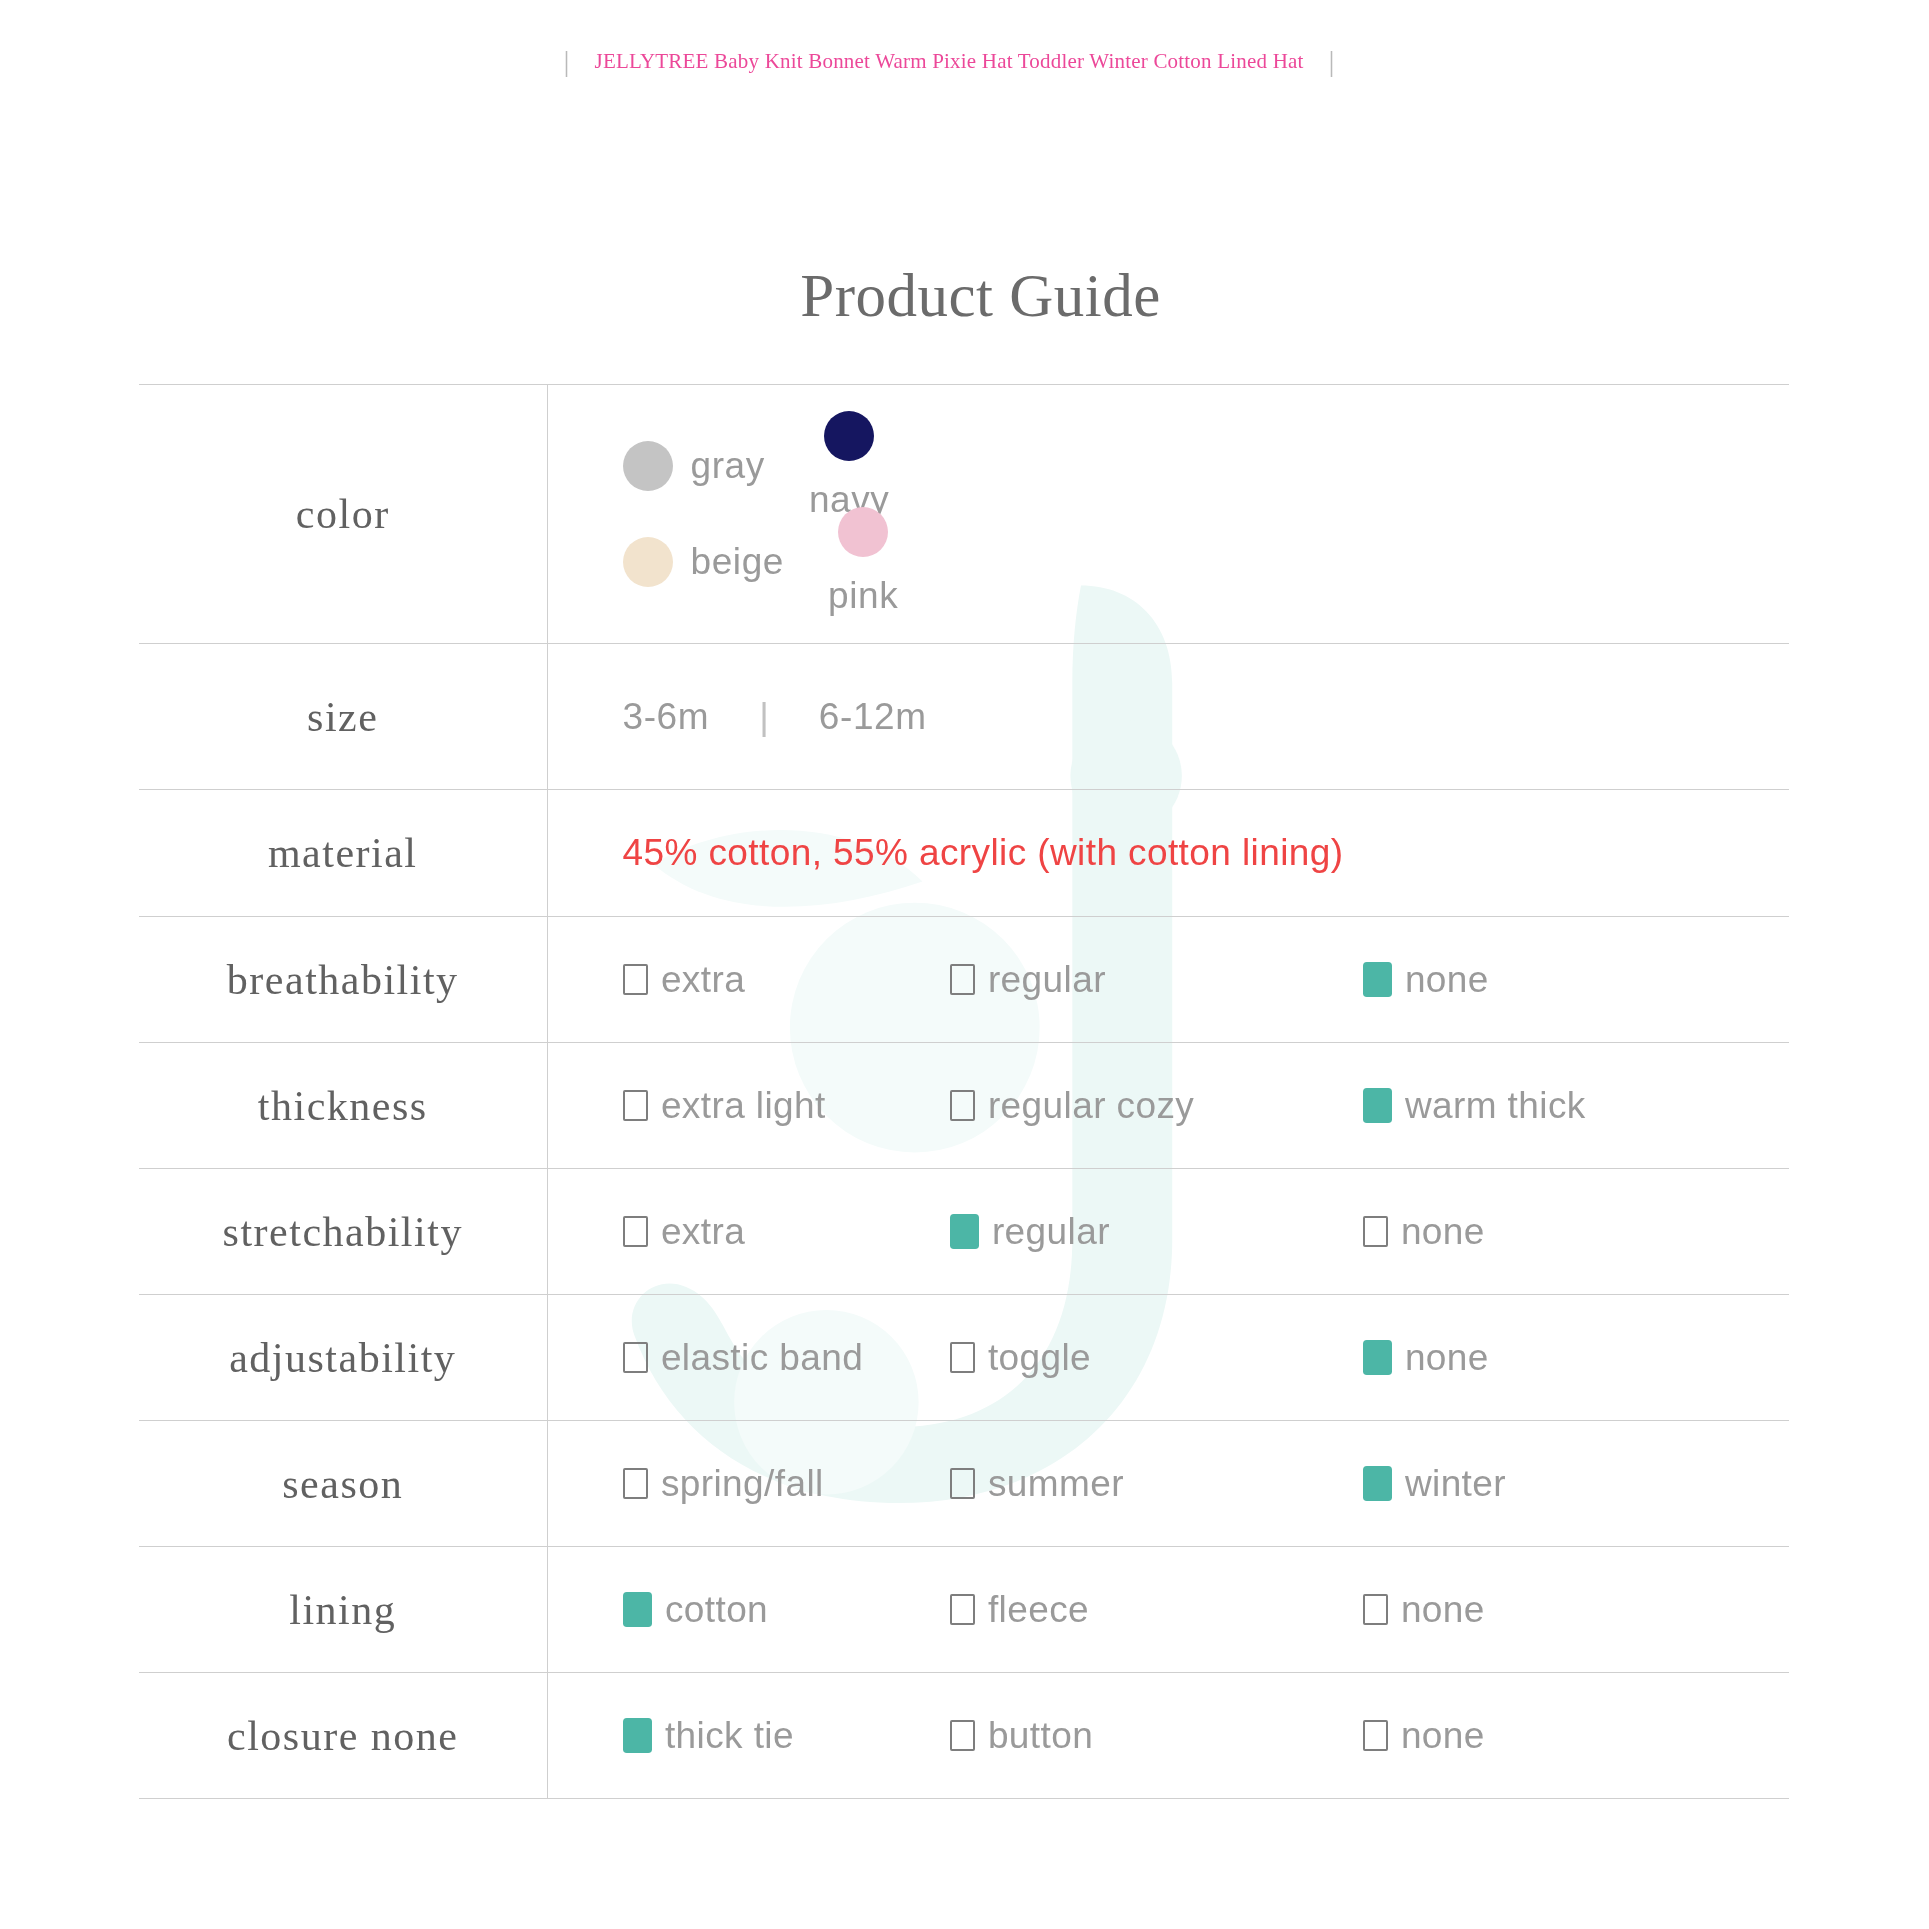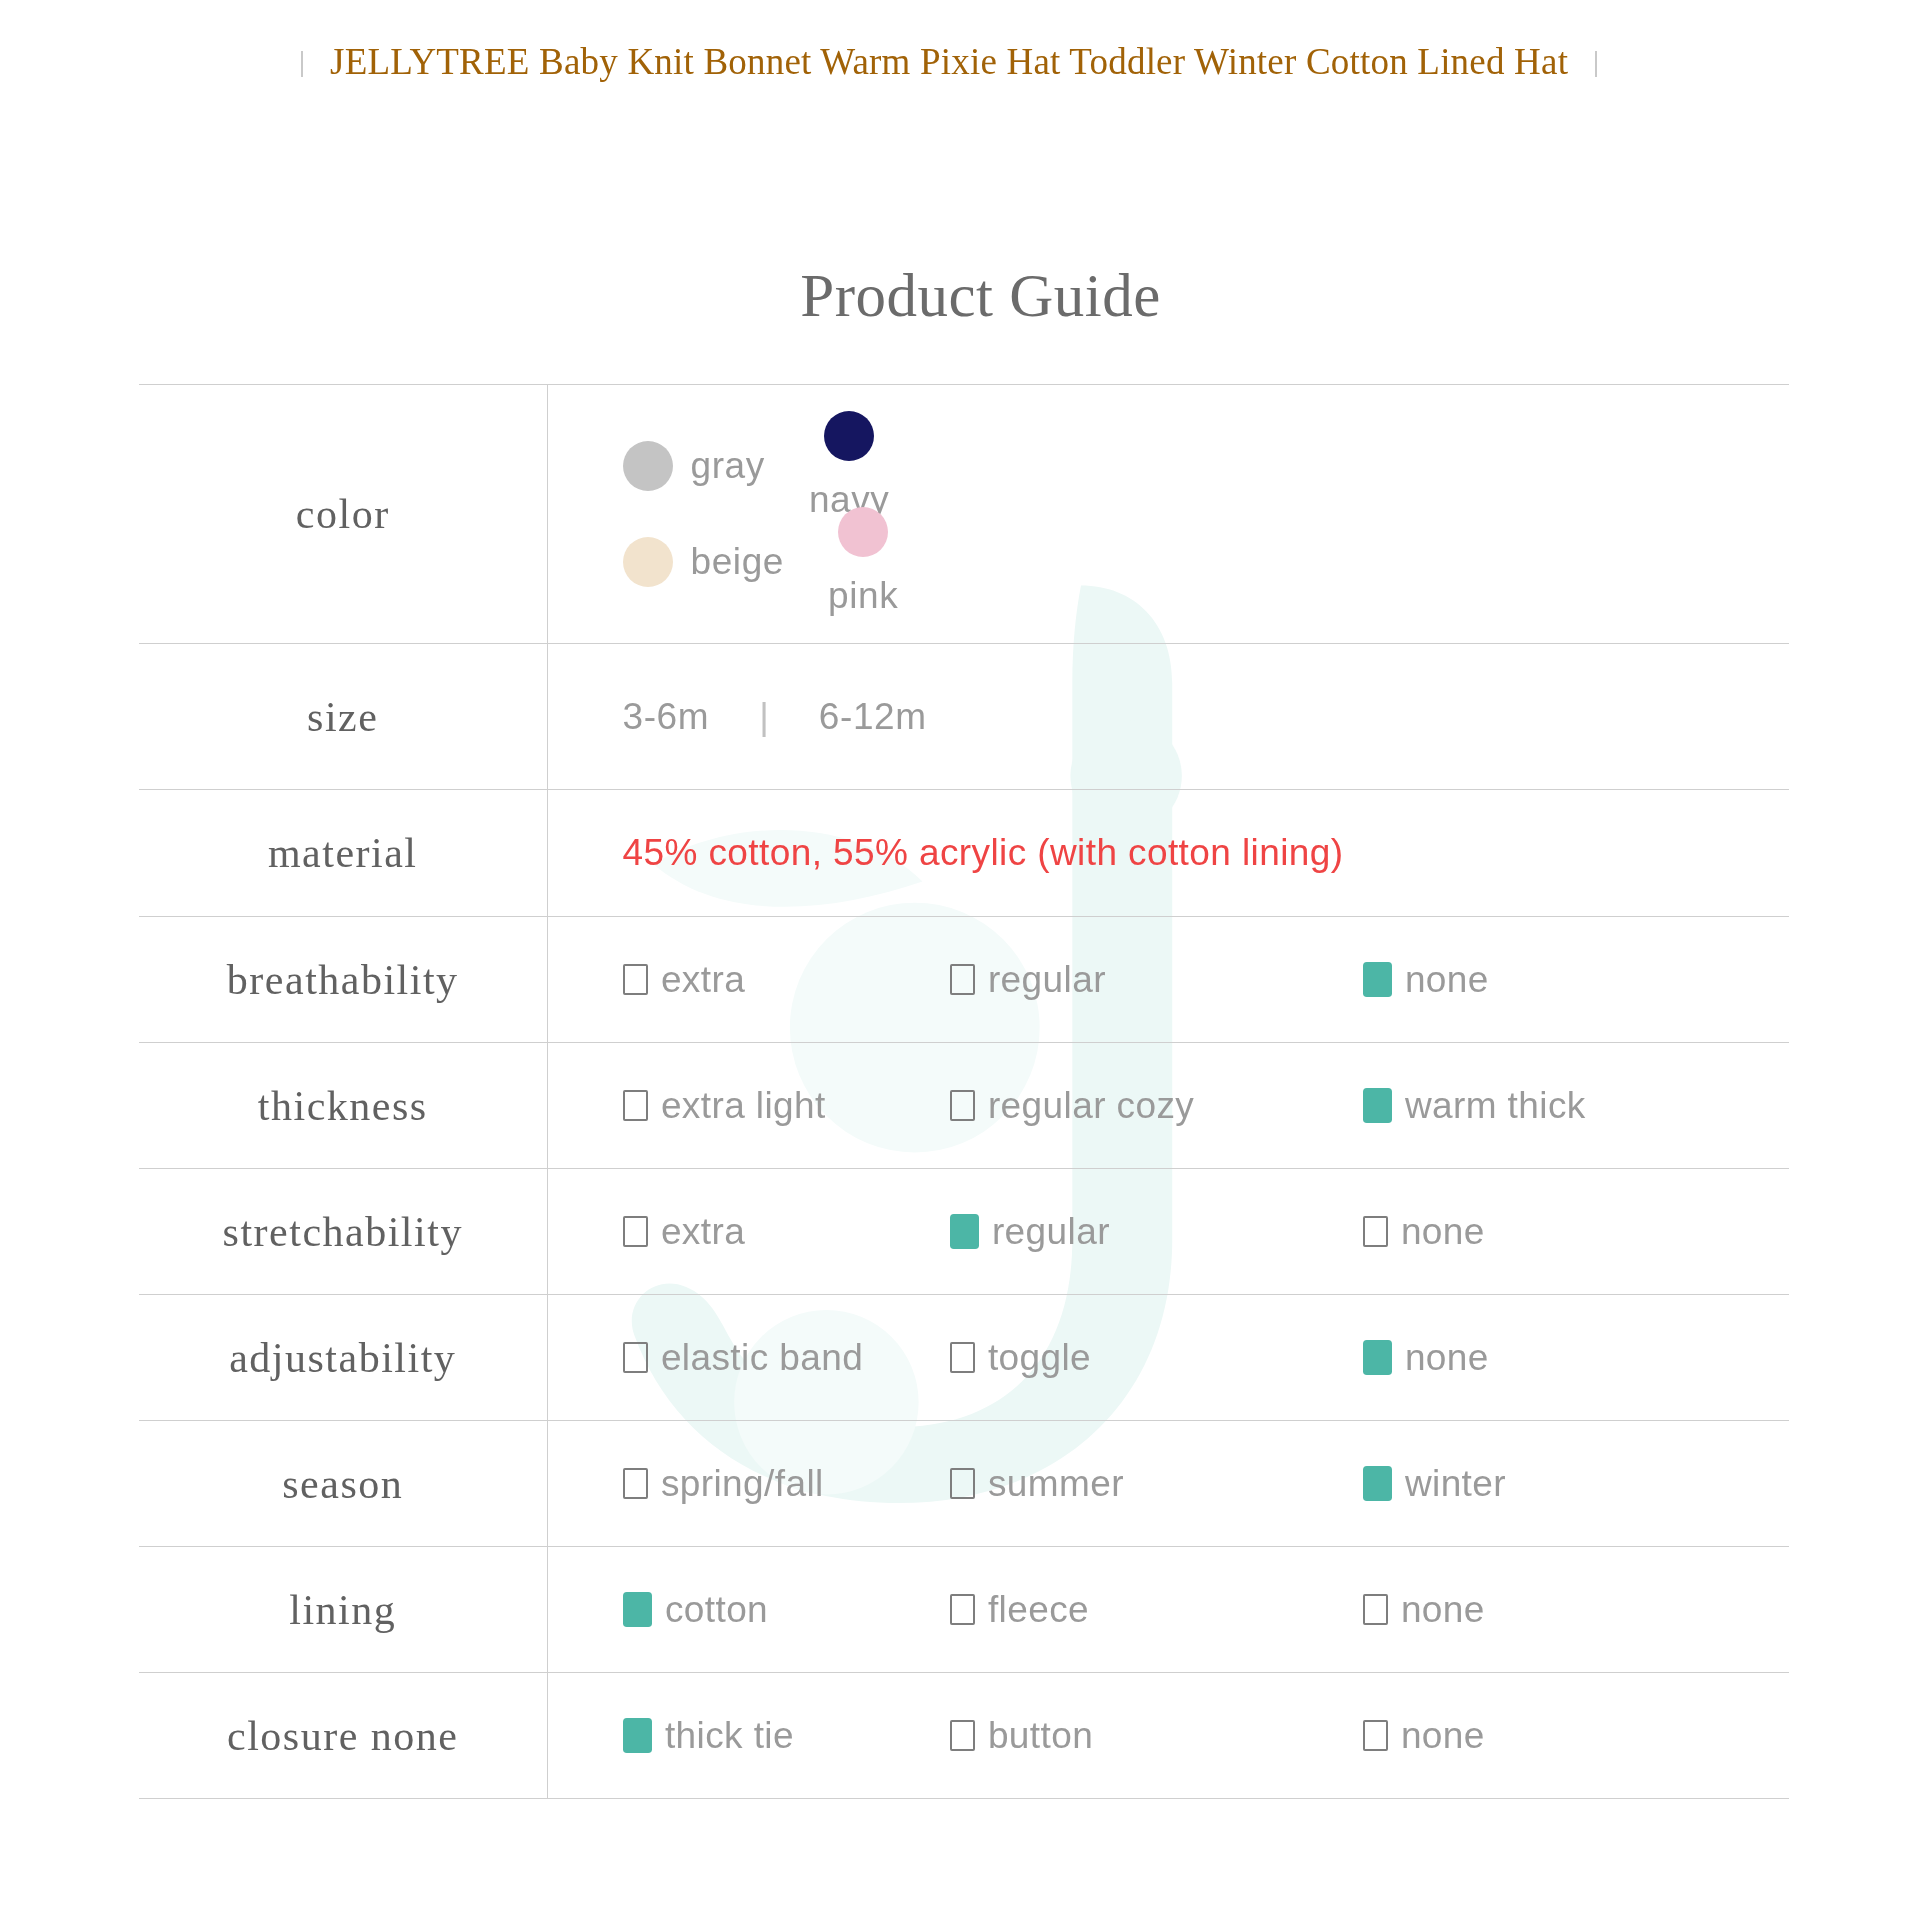--- a/index.html
+++ b/index.html
@@ -52,22 +52,22 @@
   }
   .bar-pipe {
     color: #b9b9b9;
     font-family: "Liberation Serif", serif;
     font-size: 30px;
     font-weight: 300;
     line-height: 1;
   }
   .topbar-text {
     font-family: "Liberation Serif", serif;
-    font-size: 37px;
-    color: #a16207;
+    font-size: 21px;
+    color: #ec4899;
     letter-spacing: 0.2px;
     white-space: nowrap;
     font-weight: 400;
   }
 
   
   .title {
     position: absolute;
     left: 16px;
     top: 261px;

